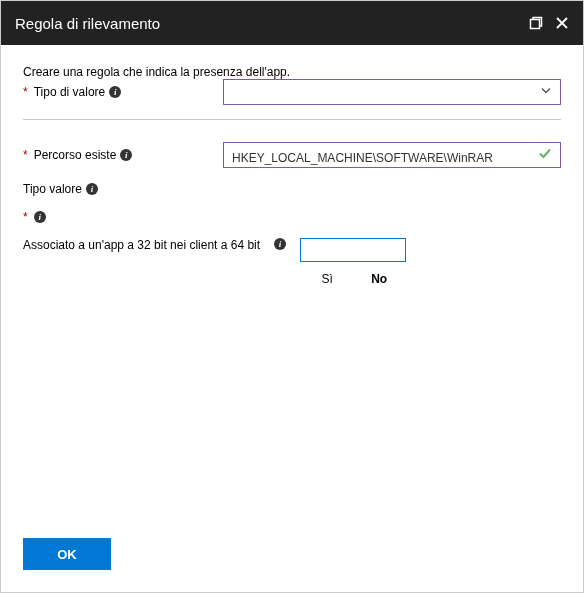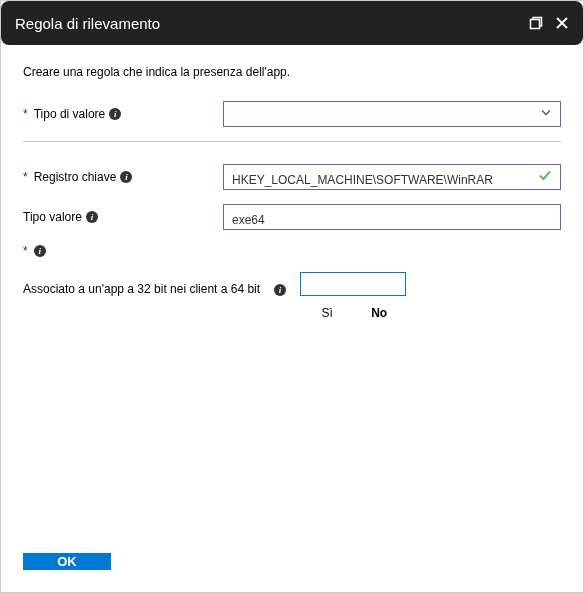--- a/index.html
+++ b/index.html
@@ -20,41 +20,39 @@
     background: #fff;
   }
   .header {
     background: #222;
     color: #fff;
     height: 44px;
     display: flex;
     align-items: center;
     justify-content: space-between;
     padding: 8px 14px;
-    border-radius: 8px;
   }
   .header-title {
     font-size: 15px;
     font-weight: 400;
   }
   .header-actions {
     display: flex;
     align-items: center;
     gap: 12px;
   }
   .header-actions svg { display: block; }
   .body {
     flex: 1;
     padding: 20px 22px 10px 22px;
     overflow: auto;
   }
   .intro {
     font-size: 12px;
     color: #000;
-    margin-bottom: 22px;
   }
   .row {
     display: flex;
     align-items: center;
     width: 100%;
     margin-bottom: 14px;
   }
   .label-cell {
     width: 200px;
     display: flex;
@@ -121,21 +119,21 @@
     color: #5cb85c;
     pointer-events: none;
   }
   .divider {
     border: none;
     border-top: 1px solid #c8c8c8;
     margin: 6px 0 22px 0;
   }
   .toggle-row {
     display: flex;
-    align-items: flex-end;
+    align-items: flex-start;
     margin-top: 6px;
     gap: 14px;
     font-size: 12px;
   }
   .toggle-row .label-text { color: #000; }
   .toggle {
     display: flex;
     border: 1px solid #0078d4;
     height: 24px;
   }
@@ -155,21 +153,21 @@
     color: #000000;
     font-weight: 600;
   }
   .footer {
     padding: 14px 22px 22px 22px;
   }
   .ok-btn {
     background: #0078d4;
     color: #fff;
     border: none;
-    height: 17px;
+    height: 32px;
     width: 88px;
     font-size: 13px;
     font-weight: 600;
     cursor: pointer;
   }
 </style>
 </head>
 <body>
 
 <div class="panel">
@@ -210,45 +208,40 @@
           </span>
         </div>
       </div>
     </div>
 
     <hr class="divider">
 
     <div class="row">
       <div class="label-cell">
         <span class="required">*</span>
-        <span>Registro chiave</span>
+        <span>Percorso esiste</span>
         <span class="info-badge">i</span>
       </div>
       <div class="control-cell">
         <div class="text-box">
           <span>HKEY_LOCAL_MACHINE\SOFTWARE\WinRAR</span>
           <span class="check-ok">
             <svg width="14" height="14" viewBox="0 0 14 14">
                 <path d="M2 7 L5.5 10.5 L12 3" fill="none" stroke="#5cb85c" stroke-width="2"></path>
               </svg>
           </span>
         </div>
       </div>
     </div>
 
     <div class="row">
       <div class="label-cell">
         <span>Tipo valore</span>
         <span class="info-badge">i</span>
       </div>
-      <div class="control-cell">
-        <div class="text-box">
-          <span>exe64</span>
-        </div>
-      </div>
     </div>
 
     <div class="row">
       <div class="label-cell">
         <span class="required">*</span>
         <span class="info-badge">i</span>
       </div>
     </div>
 
     <div class="toggle-row">

